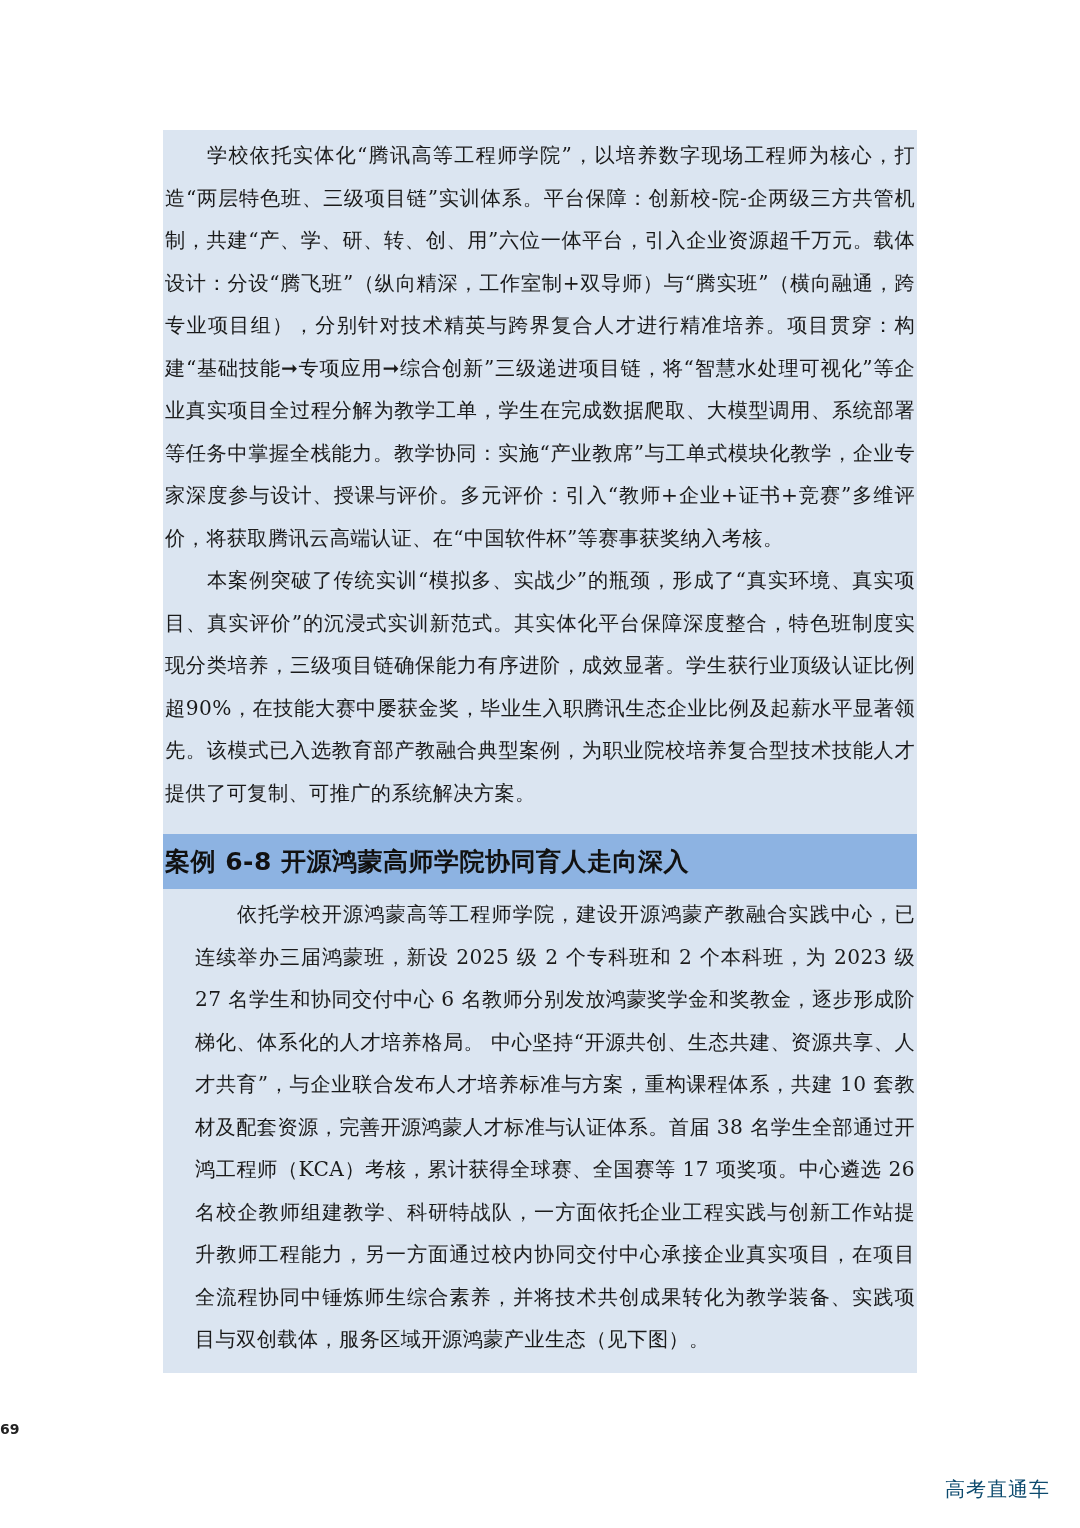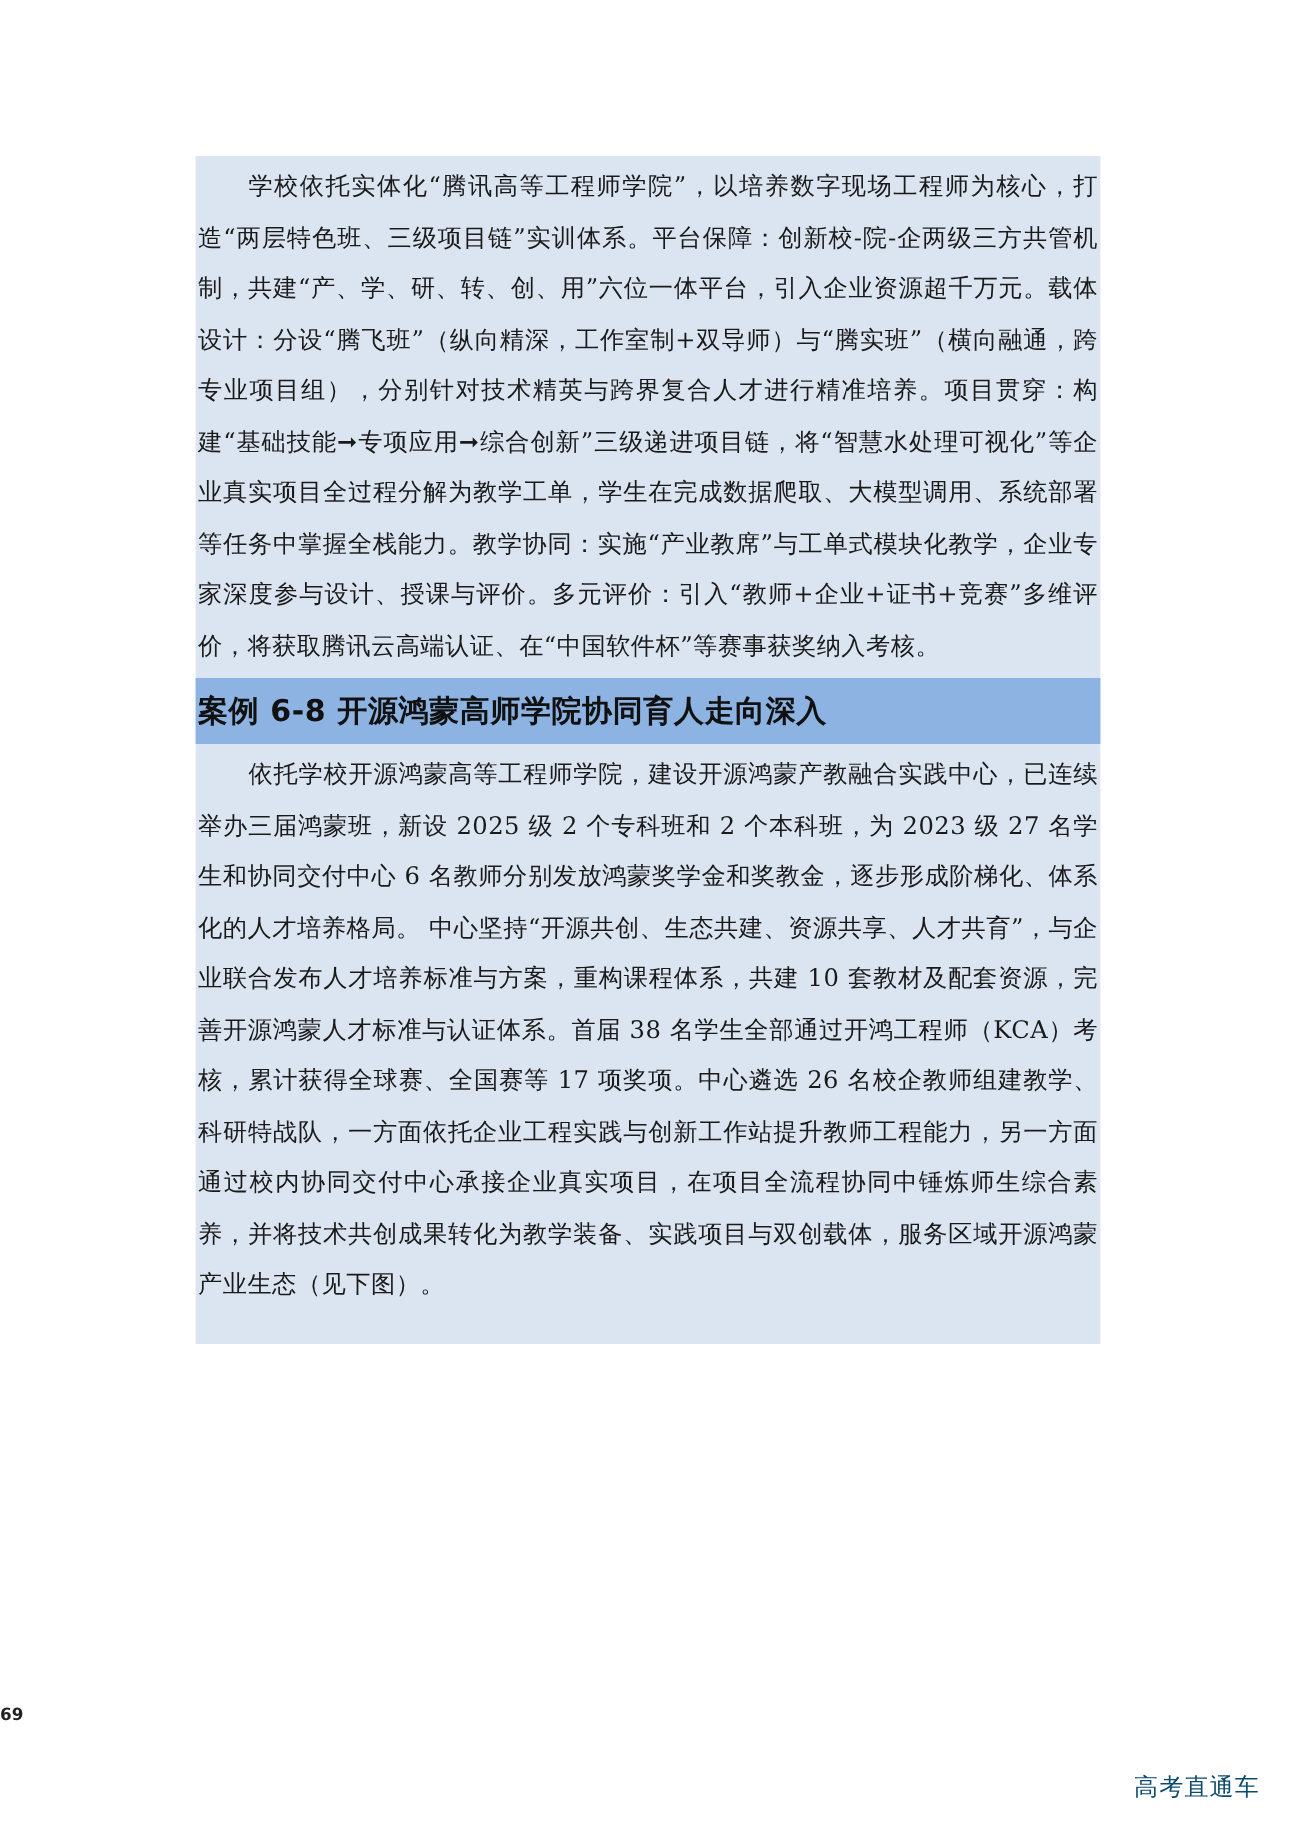--- a/index.html
+++ b/index.html
@@ -11,41 +11,42 @@
       position: absolute; left: 163px; top: 130px; width: 754px;
       background: #dbe5f1;
     }
     .block { padding: 0 2px; }
     .para {
       margin: 0; font-size: 20.2px; line-height: 42.5px; letter-spacing: 0.4px;
       text-align: justify; text-indent: 42px;
     }
     .block-top { padding-top: 4px; }
     .heading {
-      background: #8db3e2; height: 55px; margin-top: 6px;
+      background: #8db3e2; height: 55px; margin-top: 20px;
       display: flex; align-items: center; padding-left: 2px;
       font-family: "DejaVu Sans", "Liberation Sans", sans-serif;
       font-weight: bold; font-size: 25px; color: #111; letter-spacing: 0.5px;
     }
-    .block-bottom { padding-top: 4px; padding-bottom: 28px; }
+    .block-bottom { padding-top: 4px; padding-bottom: 12px; margin-left: 30px; }
     .page-number {
       position: absolute; left: 0; width: 1080px; top: 1421px; text-align: left;
       font-family: "DejaVu Sans", "Liberation Sans", sans-serif; font-size: 14px; font-weight: bold; color: #222;
     }
     .watermark {
       position: absolute; right: 30px; top: 1476px;
       font-family: "DejaVu Sans", "Liberation Sans", sans-serif; font-size: 20px; color: #0c4a6e; letter-spacing: 1px;
     }
   </style>
 </head>
 <body>
 
 <div class="panel">
   <div class="block block-top">
     <p class="para">学校依托实体化“腾讯高等工程师学院”，以培养数字现场工程师为核心，打造“两层特色班、三级项目链”实训体系。平台保障：创新校-院-企两级三方共管机制，共建“产、学、研、转、创、用”六位一体平台，引入企业资源超千万元。载体设计：分设“腾飞班”（纵向精深，工作室制+双导师）与“腾实班”（横向融通，跨专业项目组），分别针对技术精英与跨界复合人才进行精准培养。项目贯穿：构建“基础技能➞专项应用➞综合创新”三级递进项目链，将“智慧水处理可视化”等企业真实项目全过程分解为教学工单，学生在完成数据爬取、大模型调用、系统部署等任务中掌握全栈能力。教学协同：实施“产业教席”与工单式模块化教学，企业专家深度参与设计、授课与评价。多元评价：引入“教师+企业+证书+竞赛”多维评价，将获取腾讯云高端认证、在“中国软件杯”等赛事获奖纳入考核。</p>
+    <p class="para">本案例突破了传统实训“模拟多、实战少”的瓶颈，形成了“真实环境、真实项目、真实评价”的沉浸式实训新范式。其实体化平台保障深度整合，特色班制度实现分类培养，三级项目链确保能力有序进阶，成效显著。学生获行业顶级认证比例超90%，在技能大赛中屡获金奖，毕业生入职腾讯生态企业比例及起薪水平显著领先。该模式已入选教育部产教融合典型案例，为职业院校培养复合型技术技能人才提供了可复制、可推广的系统解决方案。</p>
   </div>
   <div class="heading">案例 6-8 开源鸿蒙高师学院协同育人走向深入</div>
   <div class="block block-bottom">
     <p class="para">依托学校开源鸿蒙高等工程师学院，建设开源鸿蒙产教融合实践中心，已连续举办三届鸿蒙班，新设 2025 级 2 个专科班和 2 个本科班，为 2023 级 27 名学生和协同交付中心 6 名教师分别发放鸿蒙奖学金和奖教金，逐步形成阶梯化、体系化的人才培养格局。 中心坚持“开源共创、生态共建、资源共享、人才共育”，与企业联合发布人才培养标准与方案，重构课程体系，共建 10 套教材及配套资源，完善开源鸿蒙人才标准与认证体系。首届 38 名学生全部通过开鸿工程师（KCA）考核，累计获得全球赛、全国赛等 17 项奖项。中心遴选 26 名校企教师组建教学、科研特战队，一方面依托企业工程实践与创新工作站提升教师工程能力，另一方面通过校内协同交付中心承接企业真实项目，在项目全流程协同中锤炼师生综合素养，并将技术共创成果转化为教学装备、实践项目与双创载体，服务区域开源鸿蒙产业生态（见下图）。</p>
   </div>
 </div>
 
 <div class="page-number">69</div>
 <div class="watermark">高考直通车</div>
 

